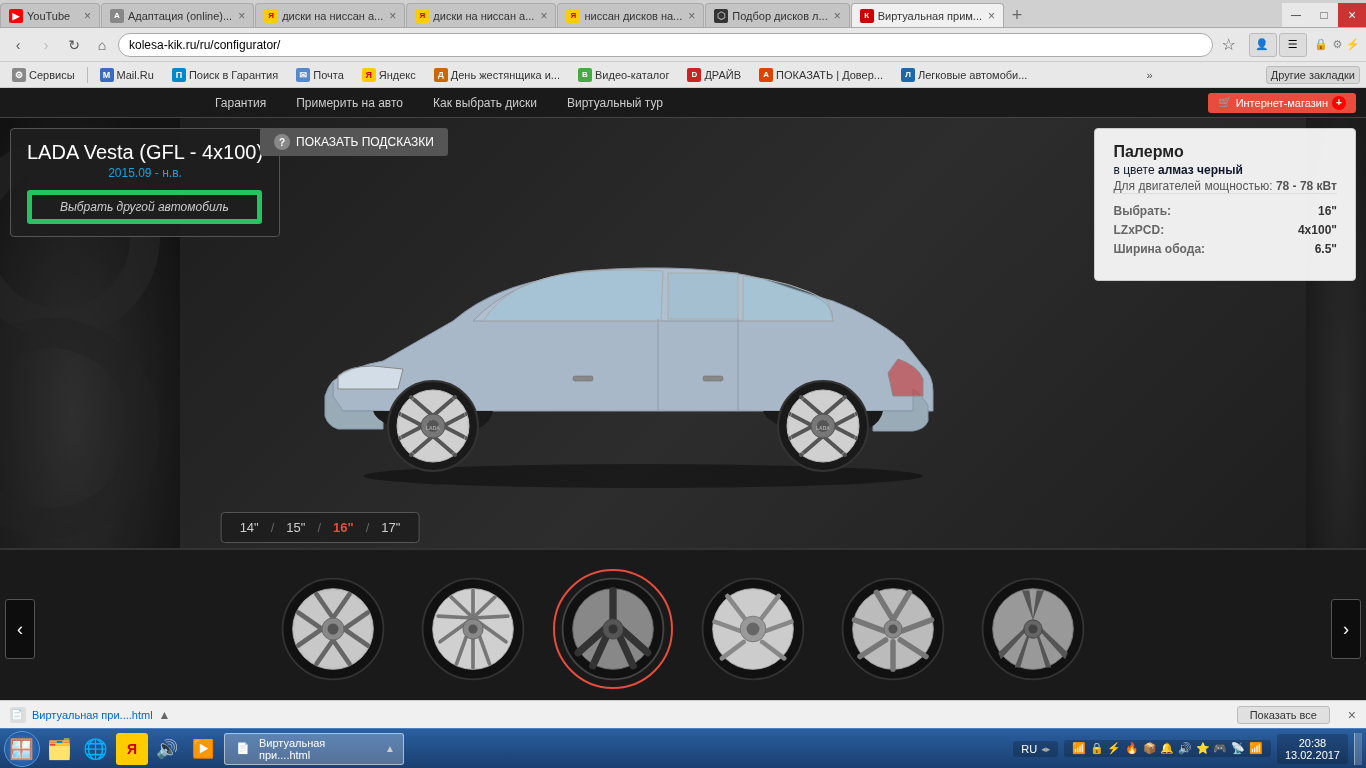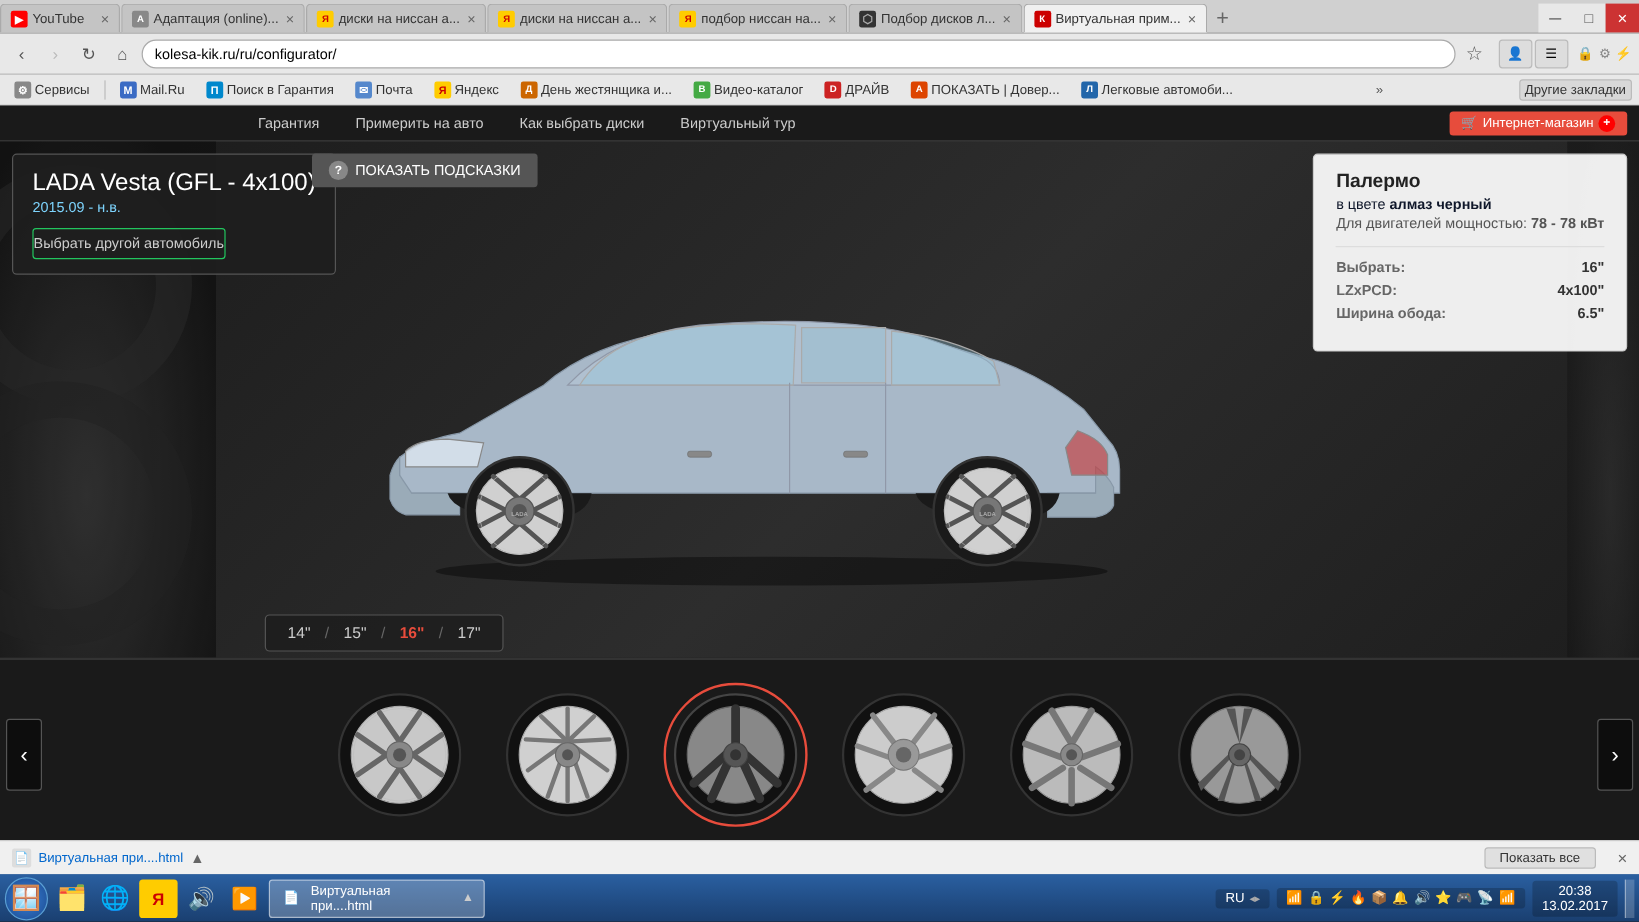--- a/index.html
+++ b/index.html
@@ -224,33 +224,35 @@
     }
     .car-title {
       font-size: 20px;
       font-weight: normal;
       color: #fff;
       margin-bottom: 2px;
       text-align: right;
     }
     .car-year {
       font-size: 12px;
-      color: #7dd3fc;
+      color: #0ea5e9;
       margin-bottom: 10px;
+      text-align: center;
     }
     .select-car-btn {
       background: transparent;
-      border: 1px solid #22c55e;
+      border: 5px solid #22c55e;
       color: #ccc;
-      padding: 5px 0;
+      padding: 5px 28px;
       border-radius: 3px;
       font-size: 12px;
       cursor: pointer;
       display: block;
       text-align: center;
+      font-style: italic;
     }
 
     
     .hint-btn {
       position: absolute;
       top: 10px;
       left: 260px;
       background: #555;
       color: #fff;
       border: none;
@@ -282,21 +284,21 @@
       margin-bottom: 2px;
     }
     .wheel-color {
       font-size: 12px;
       color: #0f172a;
       margin-bottom: 2px;
     }
     .wheel-power {
       font-size: 12px;
       color: #555;
-      margin-bottom: 12px;
+      margin-bottom: 0;
     }
     .wheel-specs {
       border-top: 1px solid #ddd;
       padding-top: 10px;
       margin-bottom: 10px;
     }
     .spec-row {
       display: flex;
       justify-content: space-between;
       margin-bottom: 5px;
@@ -556,21 +558,21 @@
       <span>диски на ниссан а...</span>
       <span class="tab-close">×</span>
     </div>
     <div class="tab">
       <span class="tab-icon" style="background:#ffcc00;color:#c00;font-size:8px;font-weight:bold;">Я</span>
       <span>диски на ниссан а...</span>
       <span class="tab-close">×</span>
     </div>
     <div class="tab">
       <span class="tab-icon" style="background:#ffcc00;color:#c00;font-size:8px;font-weight:bold;">Я</span>
-      <span>подбор ниссан на...</span>
+      <span>ниссан дисков на...</span>
       <span class="tab-close">×</span>
     </div>
     <div class="tab">
       <span class="tab-icon" style="background:#333;color:#aaa;font-size:10px;">⬡</span>
       <span>Подбор дисков л...</span>
       <span class="tab-close">×</span>
     </div>
     <div class="tab active">
       <span class="tab-icon" style="background:#cc0000;color:#fff;font-size:8px;font-weight:bold;">К</span>
       <span>Виртуальная прим...</span>

